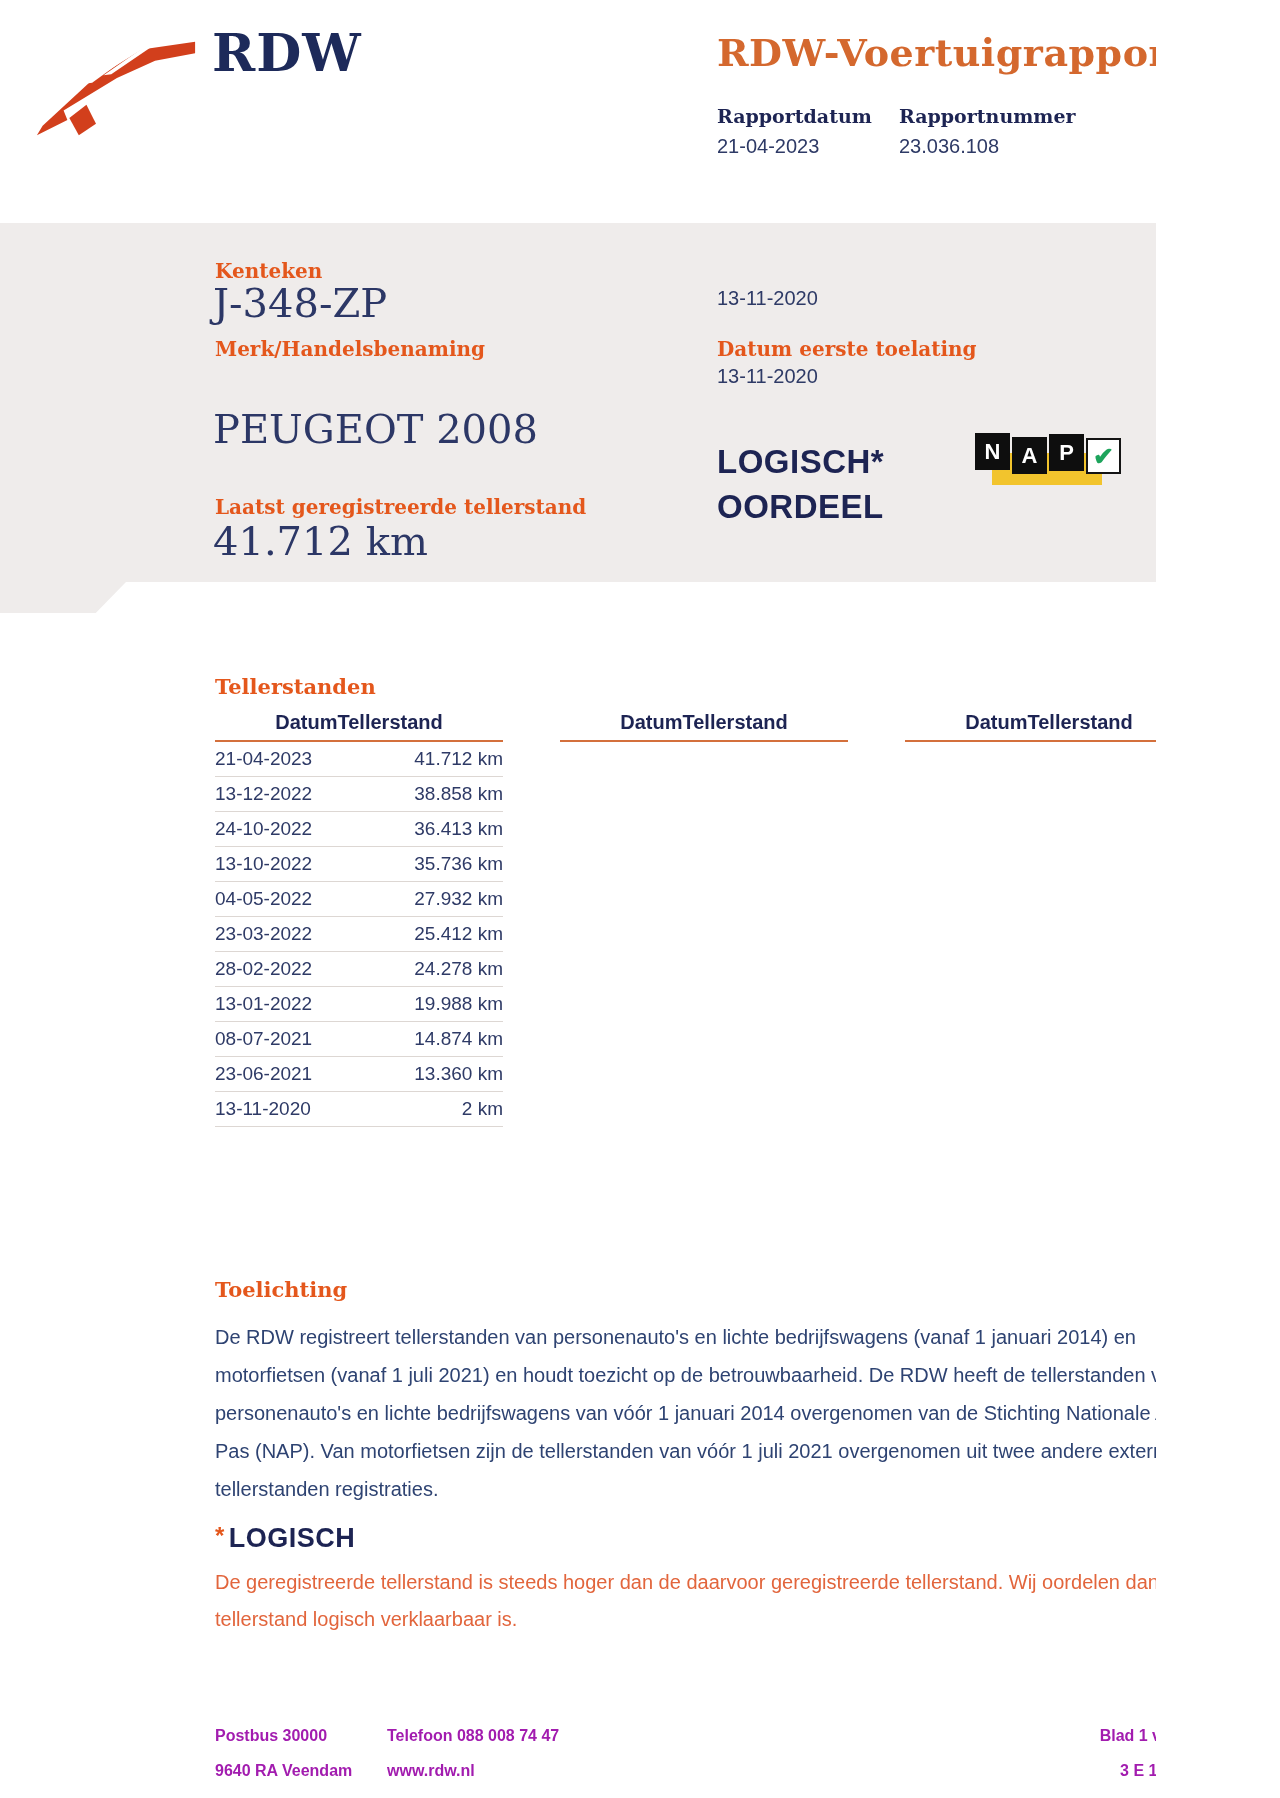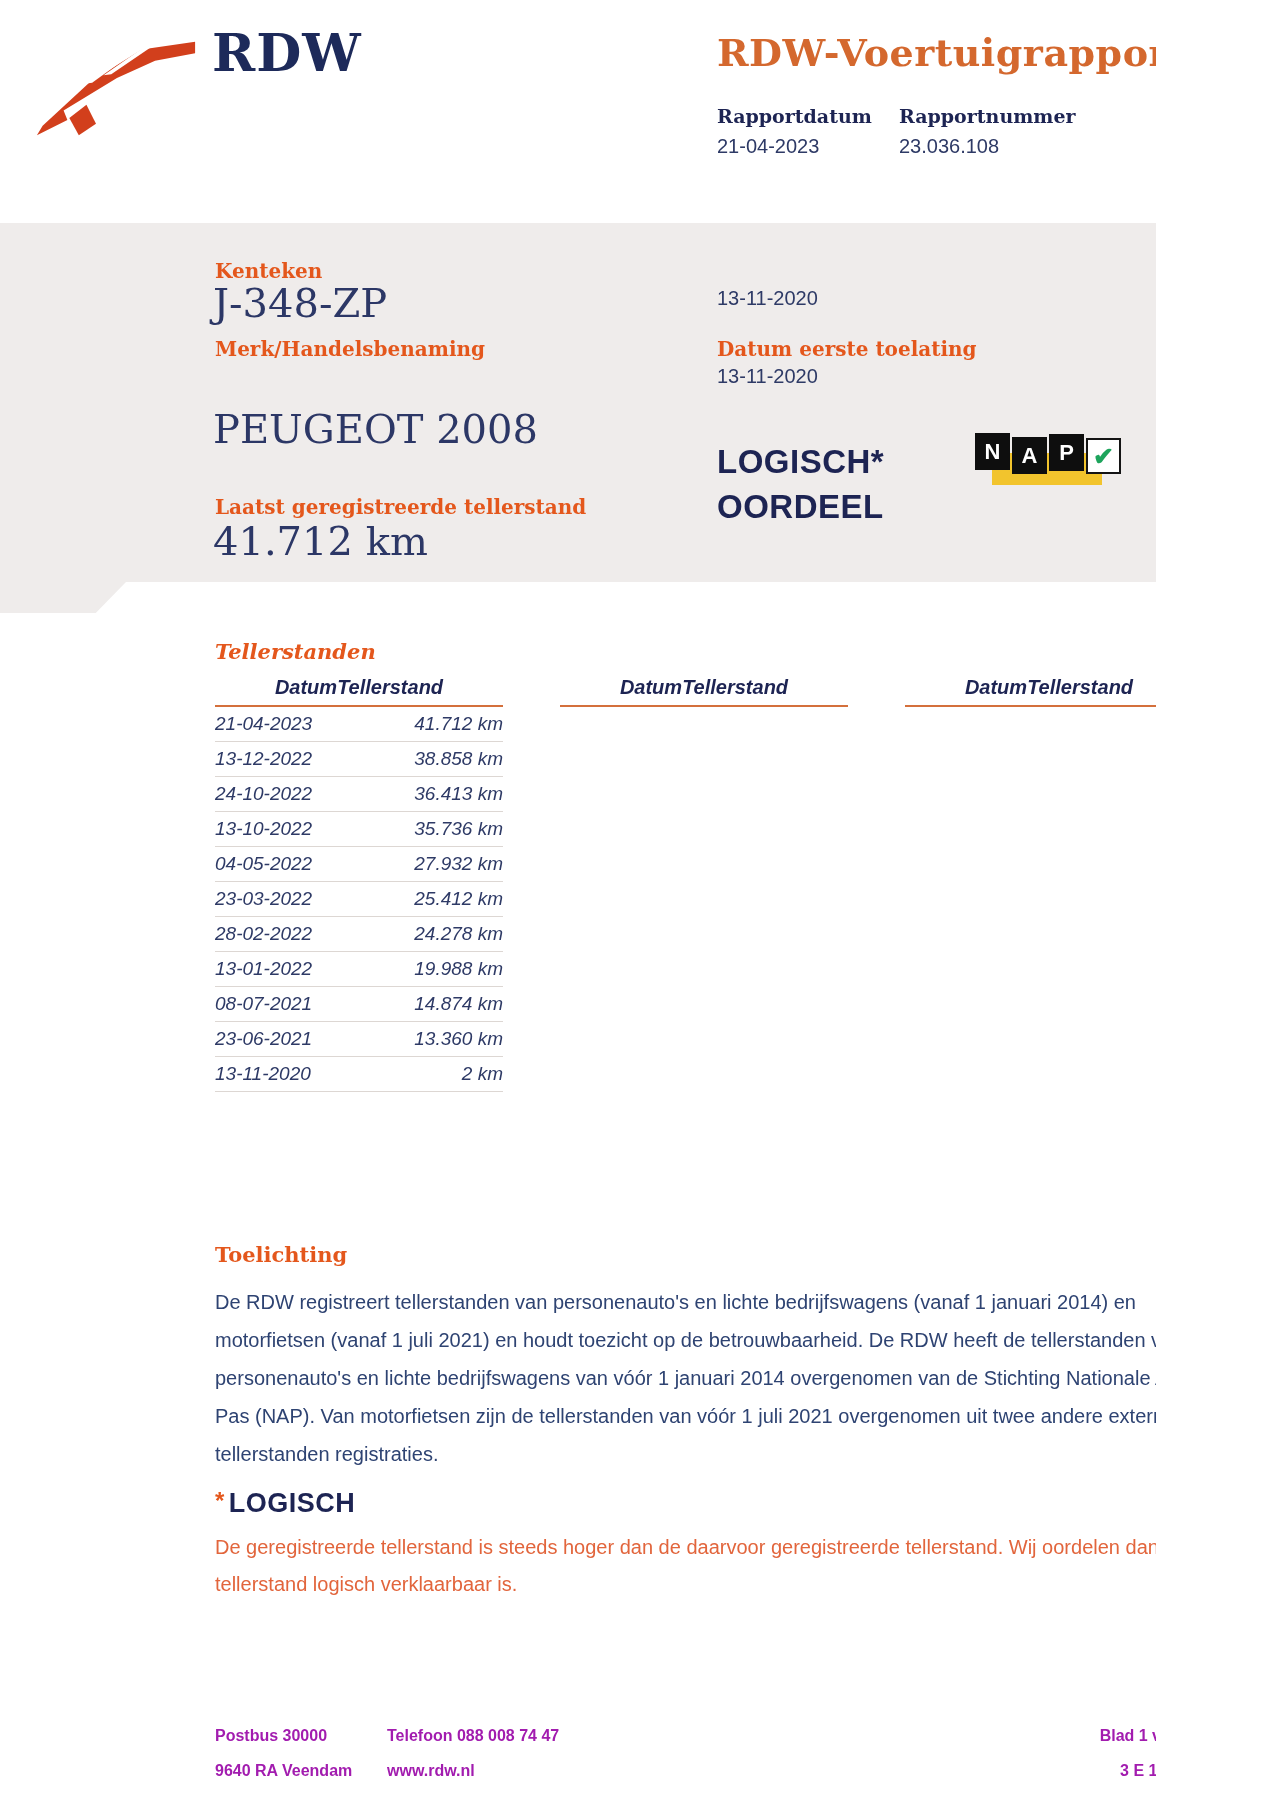--- a/index.html
+++ b/index.html
@@ -76,21 +76,21 @@
   .nap-a { left:37px; top:4px; }
   .nap-p { left:74px; top:1px; }
   .nap-check {
     position:absolute; left:111px; top:5px; width:35px; height:36px;
     background:#ffffff; border:2px solid #141414;
     color:#1da45c; font-size:25px; font-weight:bold;
     display:flex; align-items:center; justify-content:center;
   }
 
   
-  .tellerstanden { margin:26px 0 0 215px; width:978px;font-style:italic; }
+  .tellerstanden { margin:61px 0 0 215px; width:978px; }
   .section-title {
     font-family:"DejaVu Serif","Liberation Serif",serif;
     font-weight:700; font-size:21px; color:#e4571c;
   }
   .tgroups { display:flex; justify-content:space-between; margin-top:12px; }
   .tgroup { width:288px; }
   .thead {
     display:flex; justify-content:center;
     font-weight:bold; font-size:20px; color:#1d2453;
     padding-bottom:6px; border-bottom:2px solid #d4703c;

